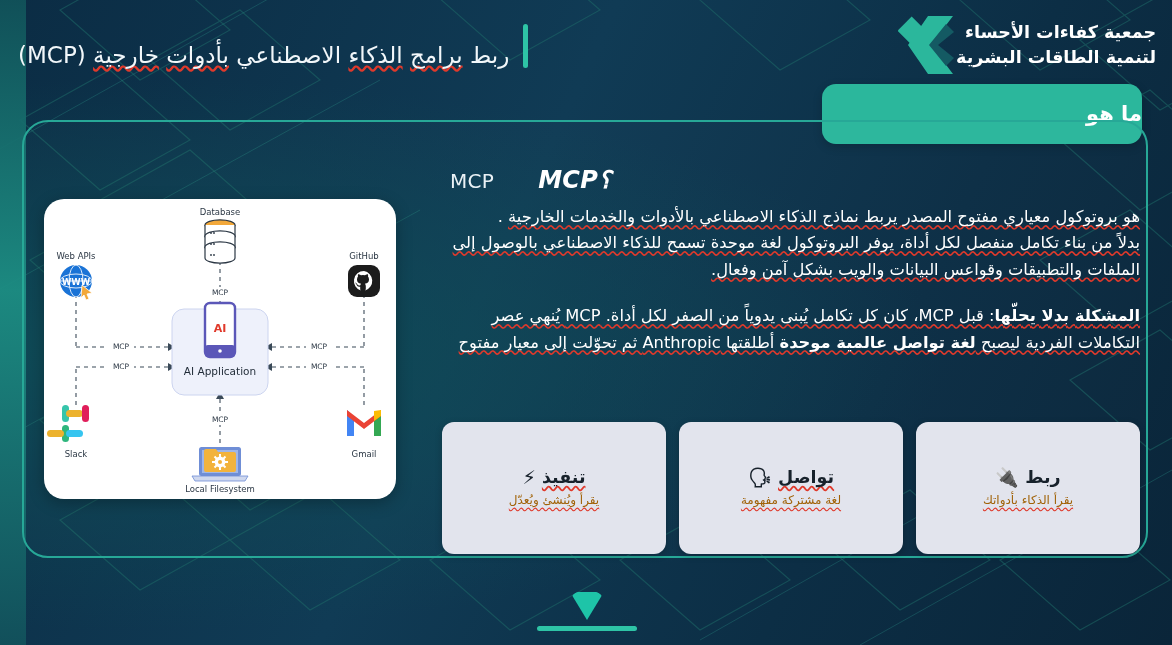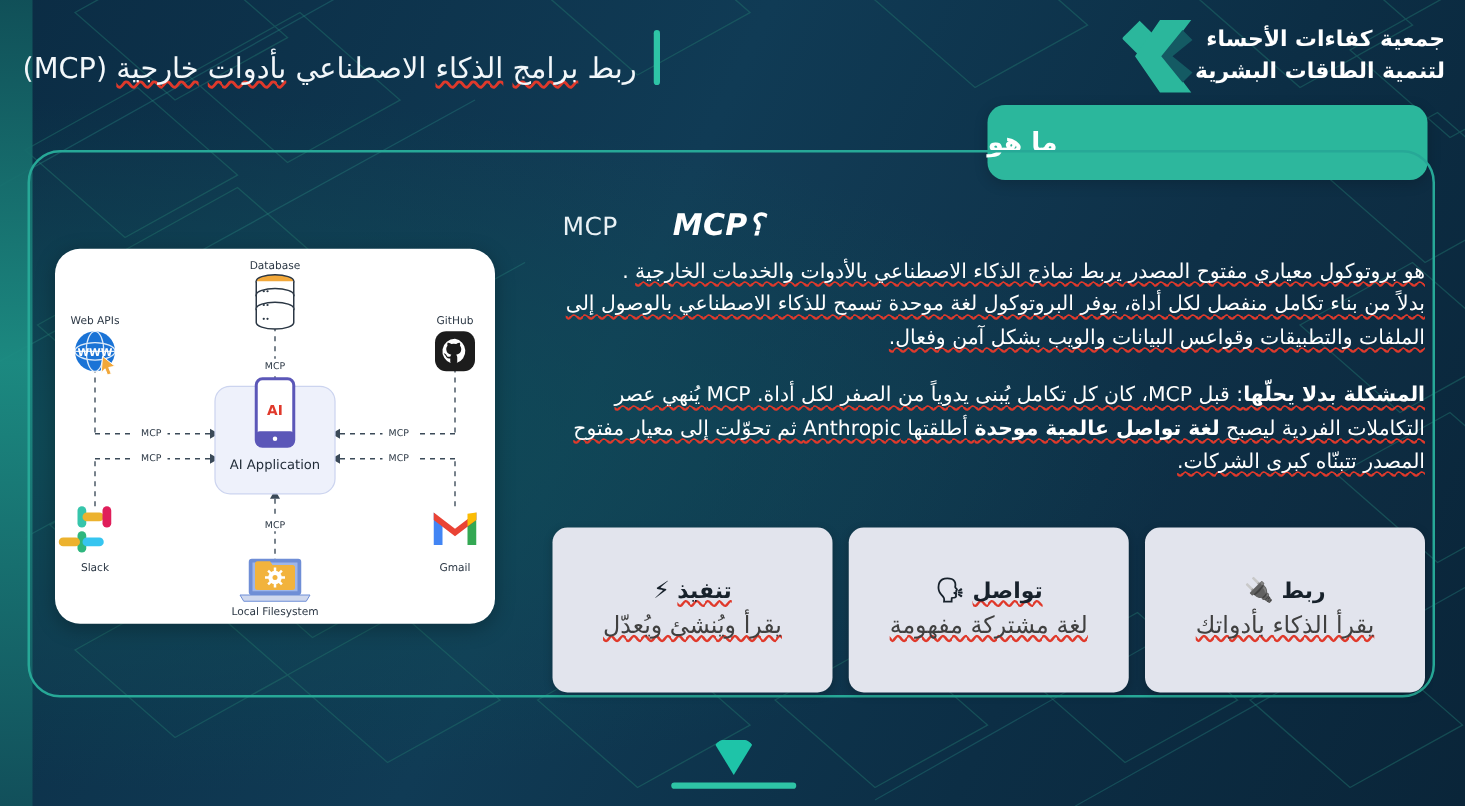--- a/index.html
+++ b/index.html
@@ -58,24 +58,24 @@
   .brand-text {
     text-align: right; color: #ffffff;
     font-size: 17.5px; font-weight: bold; line-height: 1.42;
     white-space: nowrap;
   }
   .brand-mark { width: 58px; height: 62px; flex: 0 0 auto; }
 
   
   .section-pill {
     position: absolute; right: 30px; top: 84px;
-    width: 352px; height: 60px;
+    width: 320px; height: 60px;
     background: #2bb79c;
     border-radius: 14px;
-    display: flex; align-items: center; justify-content: flex-end;
+    display: flex; align-items: center; justify-content: flex-start;
     box-shadow: 0 3px 10px rgba(0,0,0,.18);
   }
   .section-pill span {
     color: #ffffff; font-size: 21px; font-weight: bold;
   }
 
   
   .content-frame {
     position: absolute; left: 22px; top: 120px;
     width: 1126px; height: 438px;
@@ -128,21 +128,21 @@
     gap: 5px;
     box-shadow: 0 2px 7px rgba(0,0,0,.22);
     direction: rtl;
   }
   .fcard-head {
     display: flex; align-items: center; gap: 6px;
     color: #17212b; font-size: 17.5px; font-weight: bold;
   }
   .fcard-head .gl { font-size: 19px; line-height: 1; }
   .fcard-sub {
-    color: #404040; font-size: 19px; text-align: center;
+    color: #a16207; font-size: 12px; text-align: center;
     line-height: 1.35; max-width: 200px;
   }
 
   
   .orn-tri {
     position: absolute; left: 572px; top: 592px;
     width: 30px; height: 28px;
     background: #1ec4a8;
     clip-path: polygon(50% 100%, 0% 12%, 16% 0%, 84% 0%, 100% 12%);
     border-radius: 6px;
@@ -366,21 +366,20 @@
 
     <div class="para p1">
       <span class="sp">هو بروتوكول معياري مفتوح المصدر يربط نماذج الذكاء الاصطناعي بالأدوات والخدمات الخارجية</span> .<br>
       <span class="sp">بدلاً من بناء تكامل منفصل لكل أداة، يوفر البروتوكول لغة موحدة تسمح للذكاء الاصطناعي بالوصول إلى</span><br>
       <span class="sp">الملفات والتطبيقات وقواعس البيانات والويب بشكل آمن وفعال.</span>
     </div>
 
     <div class="para p2">
       <b class="sp">المشكلة بدلا يحلّها</b><span class="sp">: قبل <span class="lat">MCP</span>، كان كل تكامل يُبنى يدوياً من الصفر لكل أداة. <span class="lat">MCP</span> يُنهي عصر</span><br>
       <span class="sp">التكاملات الفردية ليصبح <b>لغة تواصل عالمية موحدة</b> أطلقتها <span class="lat">Anthropic</span> ثم تحوّلت إلى معيار مفتوح</span><br>
-      <span class="sp">المصدر تتبنّاه كبرى الشركات.</span>
     </div>
 
   </div>
 
   <div class="cards">
 
     <div class="fcard">
       <div class="fcard-head">
         <span>ربط</span>
         <span class="gl">🔌</span>

